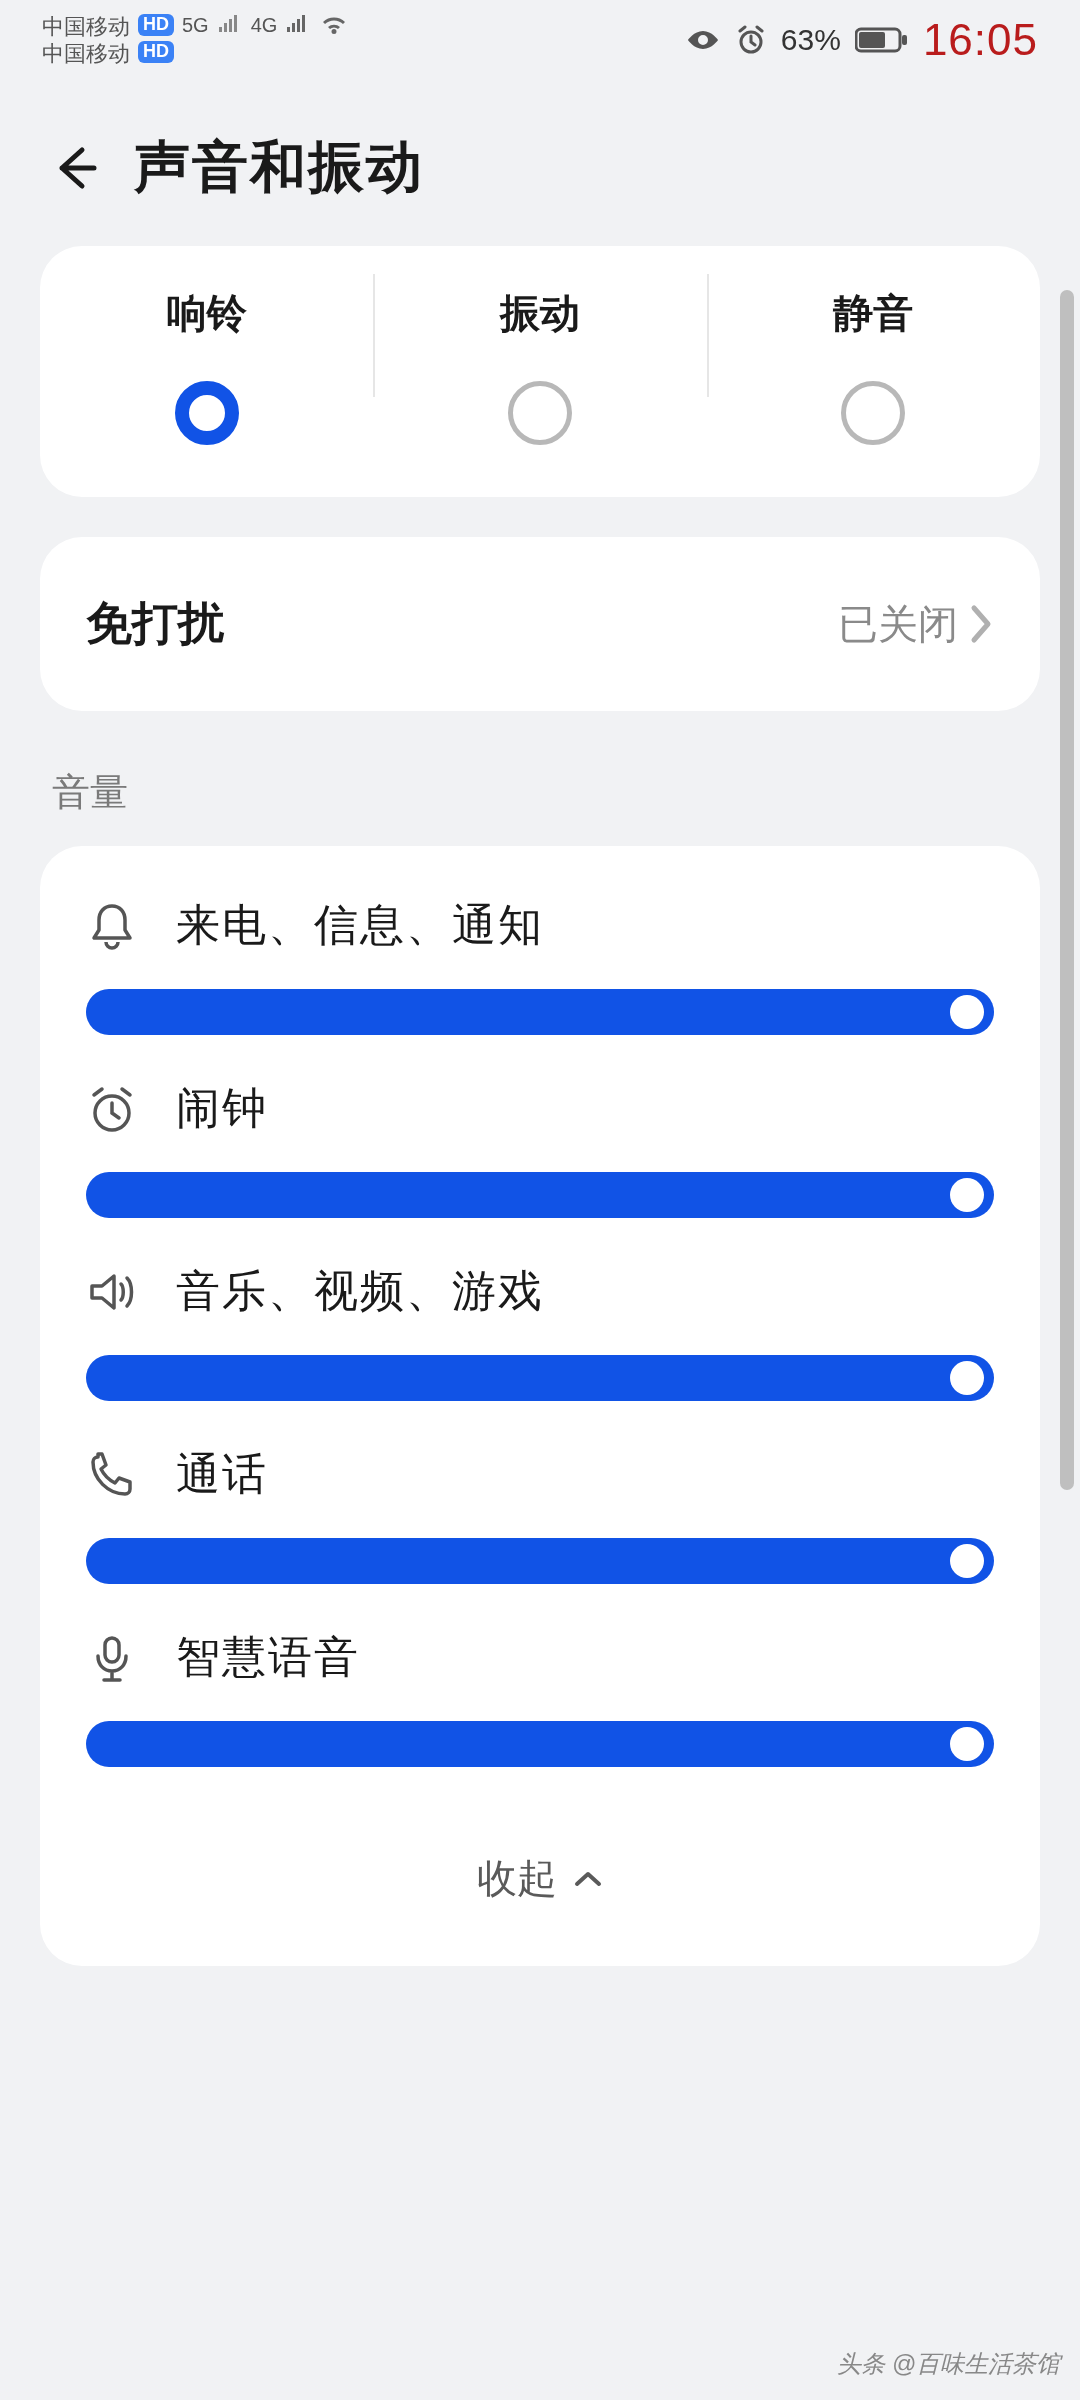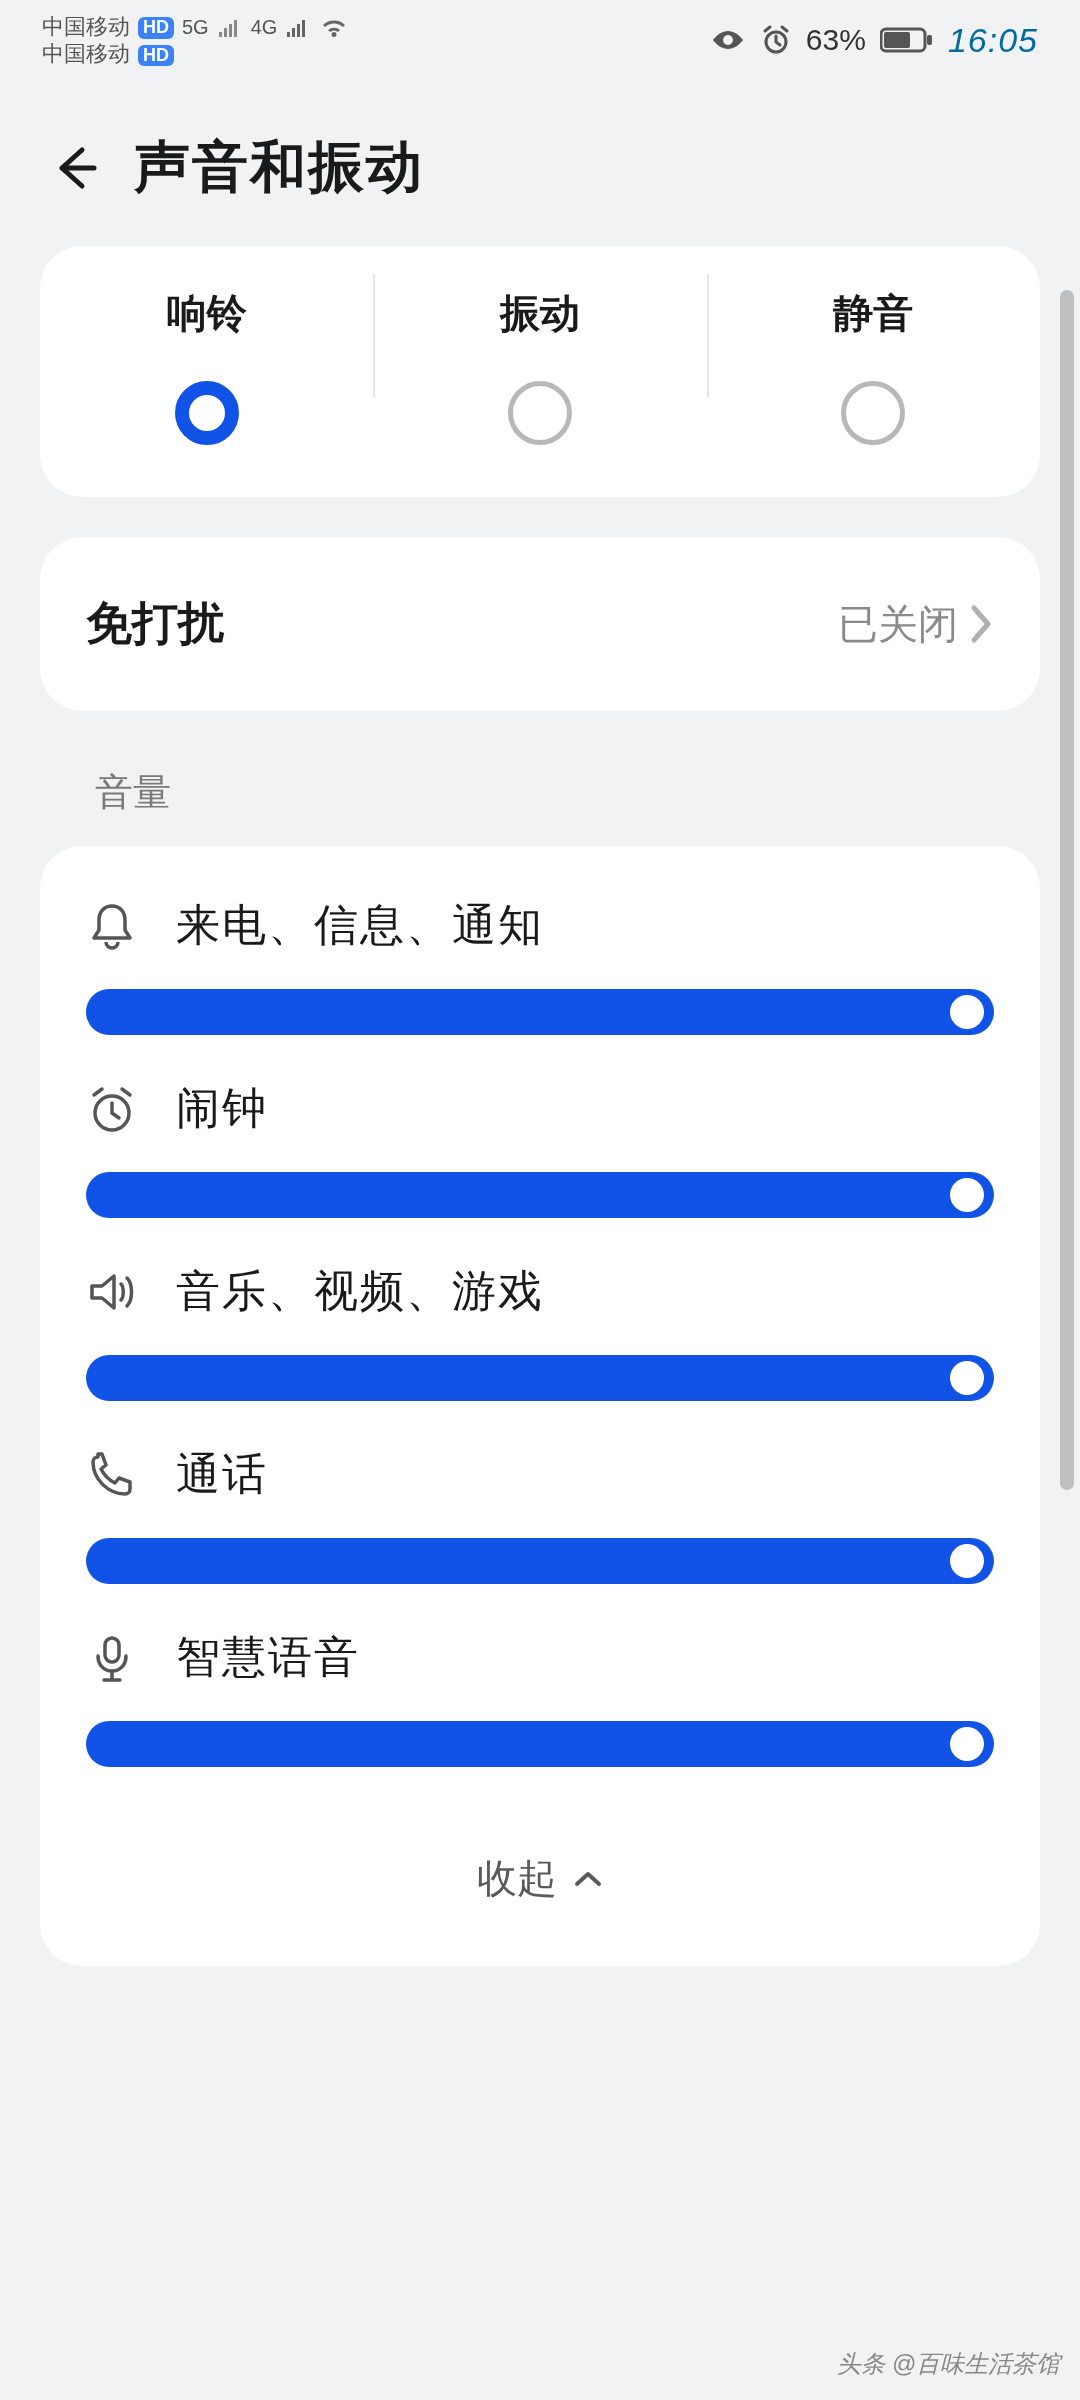--- a/index.html
+++ b/index.html
@@ -17,30 +17,30 @@
 .status-bar {
   height: 80px;
   display: flex;
   justify-content: space-between;
   align-items: center;
   padding: 0 42px;
   font-size: 24px;
   color: #555;
 }
 .sb-left { display: flex; flex-direction: column; line-height: 1.15; gap: 2px; }
-.sb-row { display: flex; align-items: flex-end; gap: 8px; }
+.sb-row { display: flex; align-items: flex-start; gap: 8px; }
 .hd-badge {
   background: #3b82f6; color: #fff; font-size: 18px; font-weight: 700;
   border-radius: 6px; padding: 1px 5px; line-height: 1.1;
 }
 .carrier-txt { font-size: 22px; }
 .net-txt { font-size: 20px; }
 .sb-right { display: flex; align-items: center; gap: 14px; font-size: 30px; }
 .sb-right .batt-txt { font-size: 30px; color: #333; }
-.sb-right .time { font-size: 34px; color: #0369a1; letter-spacing: 1px; font-style: italic; }
+.sb-right .time { font-size: 44px; color: #b91c1c; letter-spacing: 1px; }
 
 
 .title-bar {
   display: flex; align-items: center; gap: 34px;
   padding: 50px 28px 40px 48px;
 }
 .back-arrow { width: 52px; height: 52px; }
 .page-title { font-size: 56px; font-weight: 700; letter-spacing: 2px; }
 
 
@@ -70,21 +70,21 @@
 
 
 .dnd-row {
   display: flex; align-items: center; justify-content: space-between;
   padding: 56px 46px;
 }
 .dnd-label { font-size: 46px; font-weight: 600; }
 .dnd-right { display: flex; align-items: center; gap: 10px; color: #8a8a8a; font-size: 40px; margin-left: 20px; }
 
 
-.section-header { padding: 16px 60px 28px 95px; color: #7a7a7a; font-size: 38px; }
+.section-header { padding: 16px 60px 28px 52px; color: #7a7a7a; font-size: 38px; }
 
 
 .vol-card { padding: 50px 46px 20px 46px; }
 .vol-item { margin-bottom: 44px; }
 .vol-head { display: flex; align-items: center; gap: 38px; margin-bottom: 34px; }
 .vol-icon { width: 52px; height: 52px; color: #555; flex-shrink: 0; }
 .vol-label { font-size: 44px; letter-spacing: 2px; }
 .slider {
   position: relative; height: 46px; border-radius: 23px;
   background: #1153e6;

